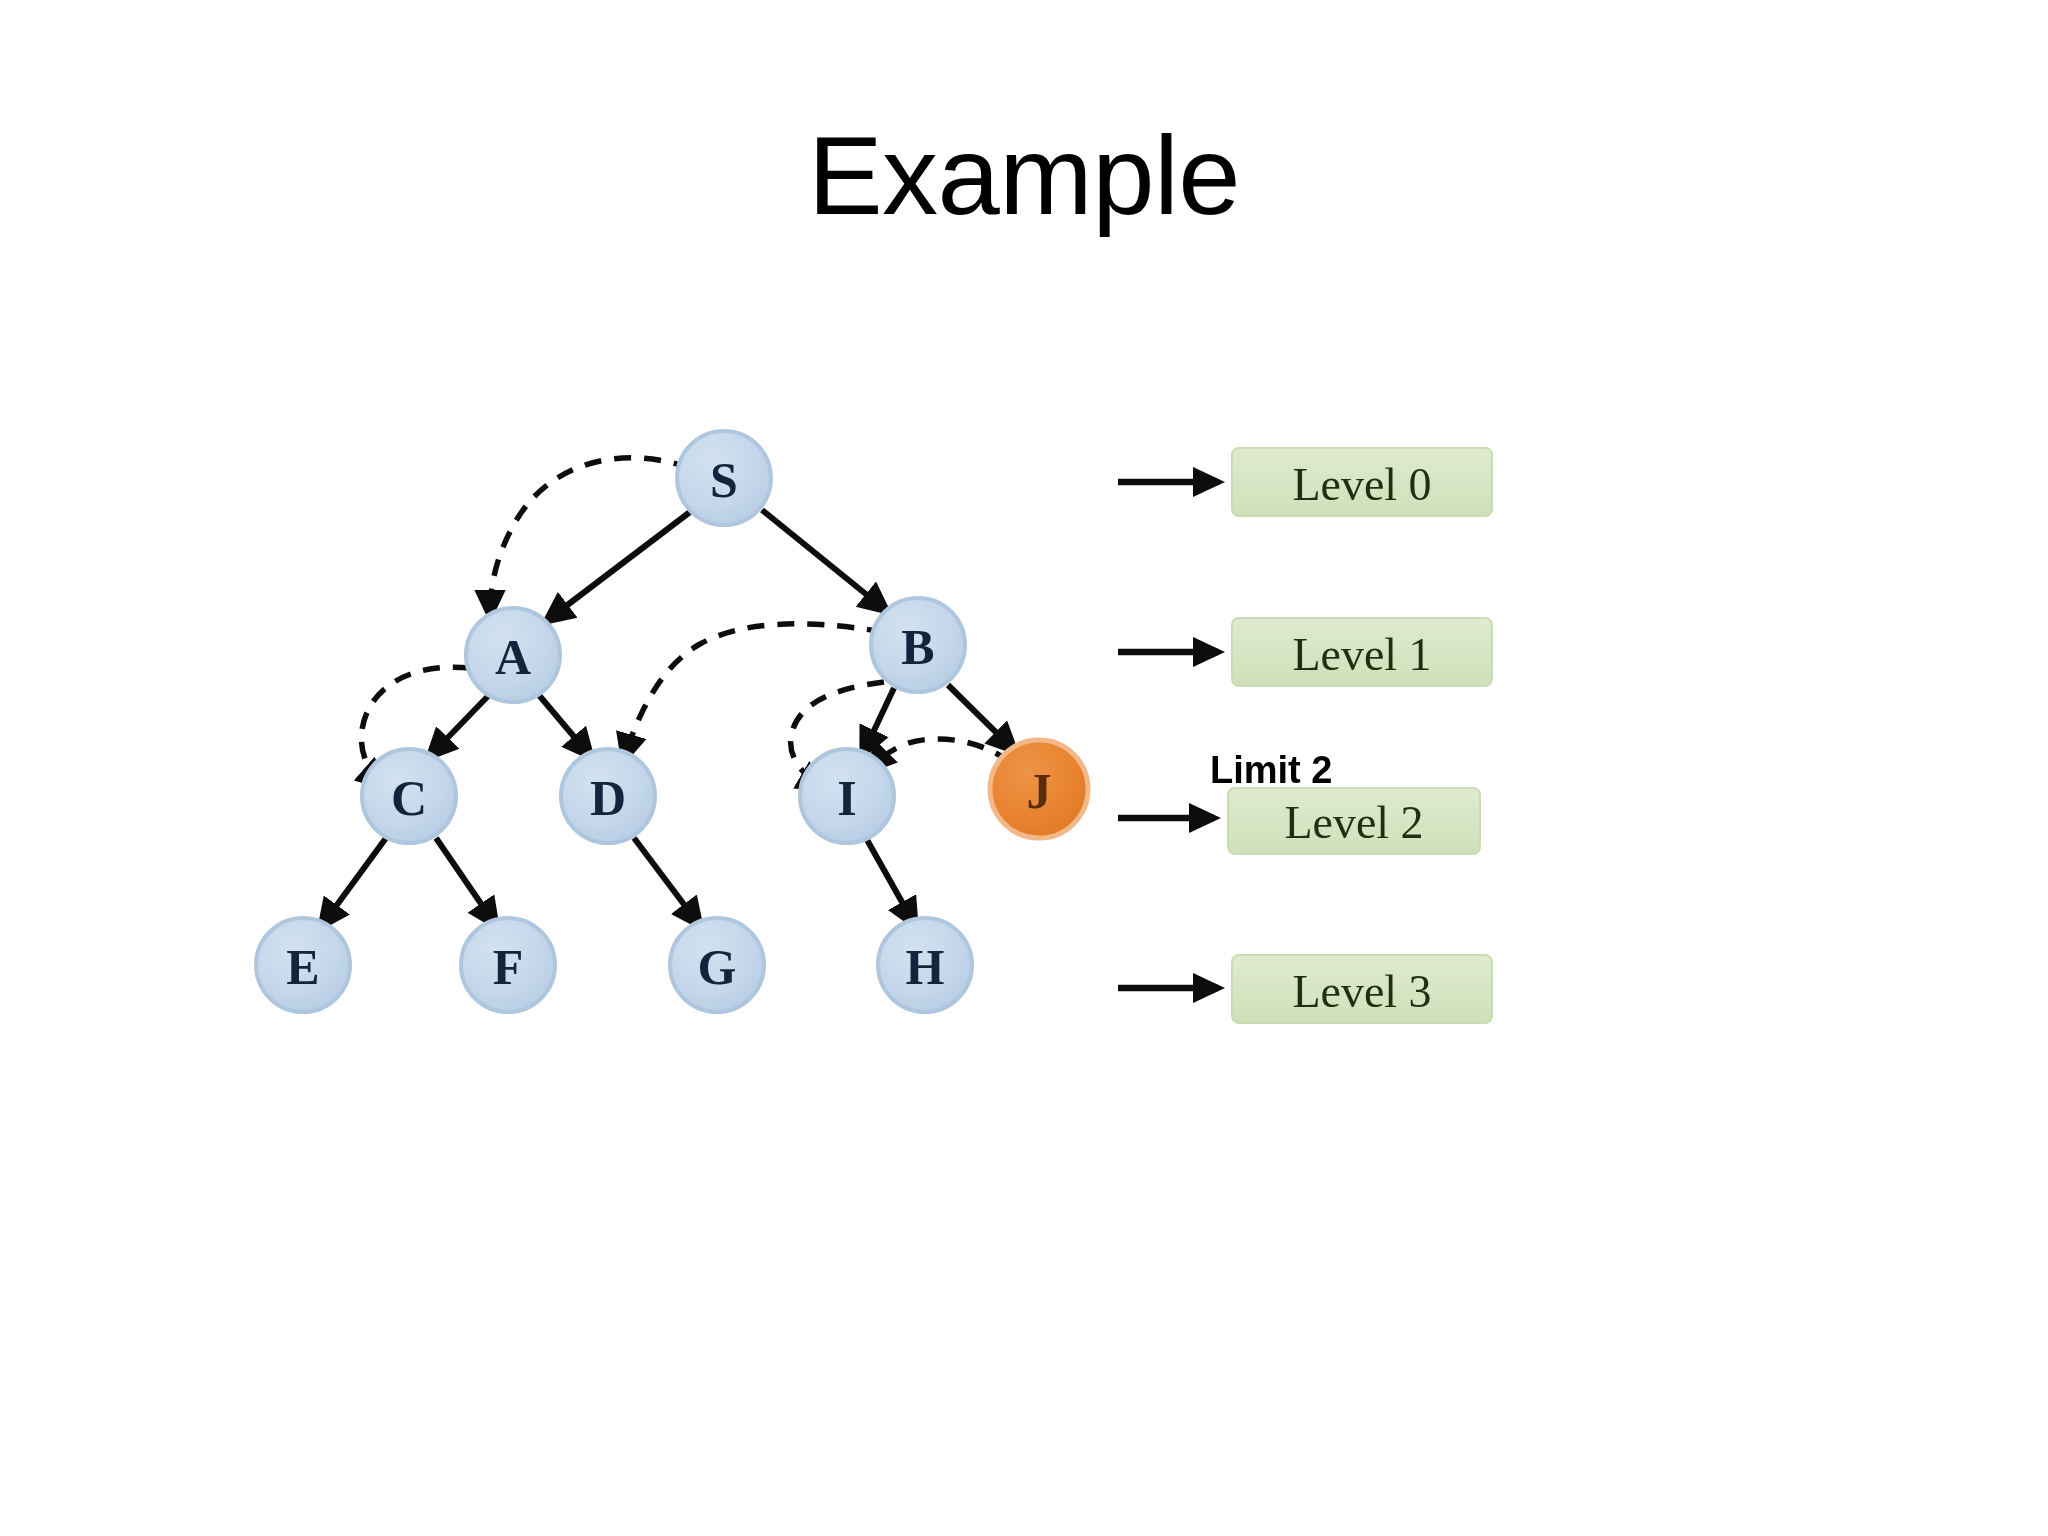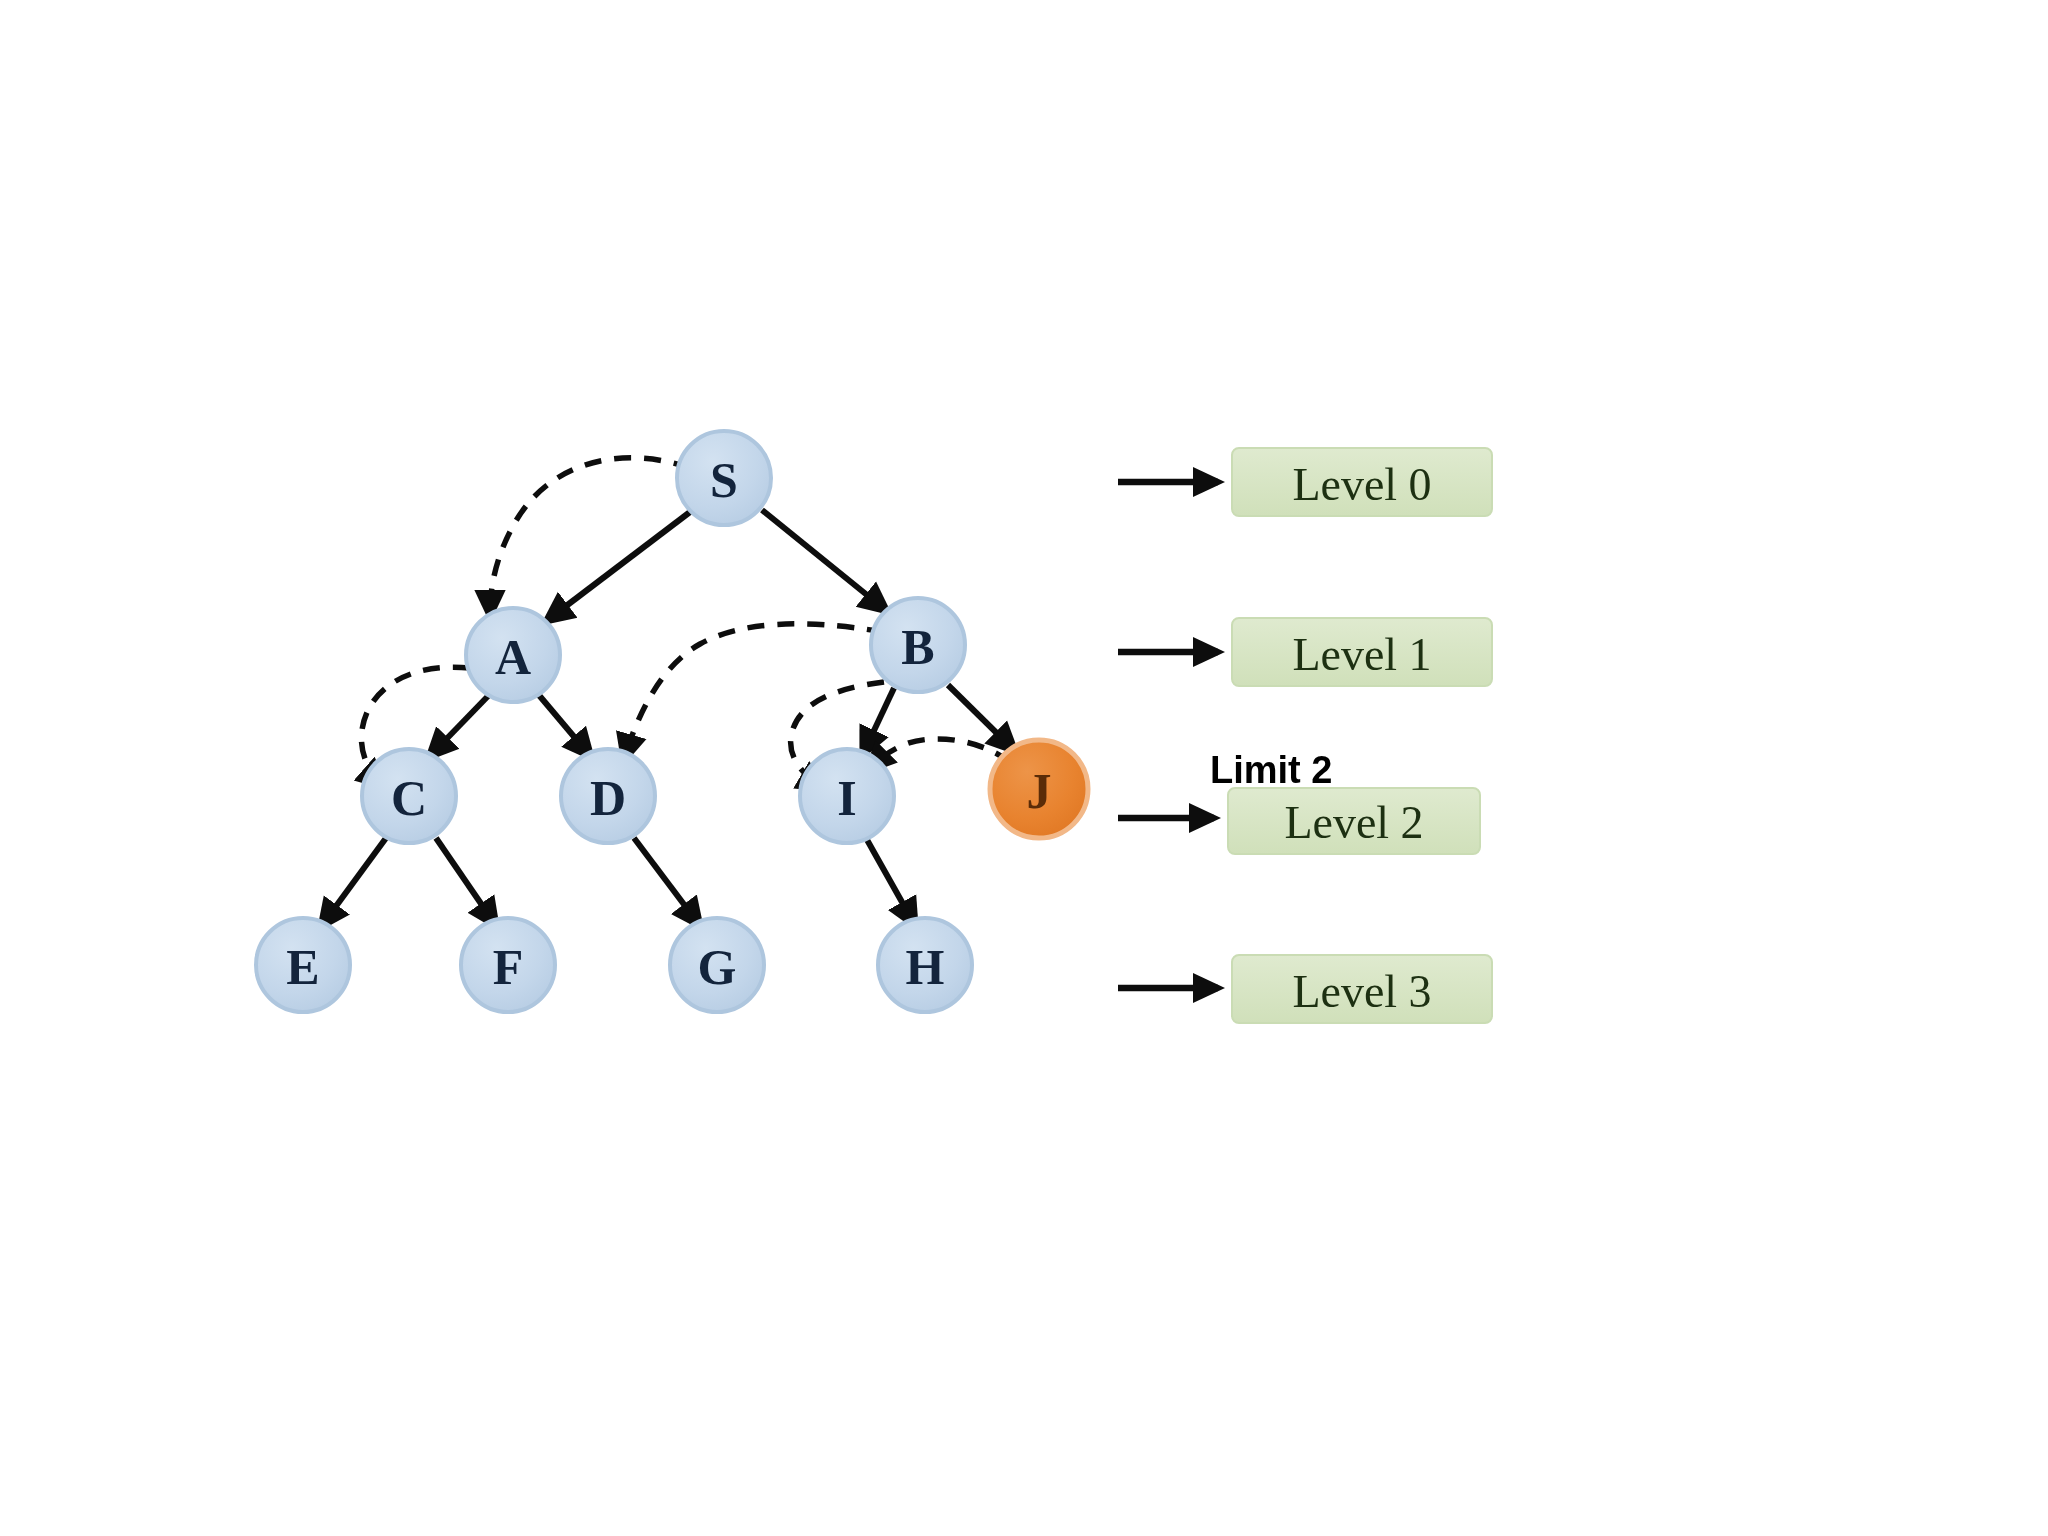--- a/index.html
+++ b/index.html
@@ -89,20 +89,21 @@
     stroke: #0d0d0d;
     stroke-width: 6.5;
     fill: none;
   }
 </style>
 </head>
 <body>
 
 <div id="slide">
 
+  <div id="slide-title">Example</div>
 
   <div id="figure">
     <svg id="figure-svg" viewBox="0 0 2048 1000" xmlns="http://www.w3.org/2000/svg">
       <defs>
         <marker id="arrowSolid" viewBox="0 0 12 12" refX="9.5" refY="6" markerWidth="6" markerHeight="6" orient="auto-start-reverse">
           <path d="M 0 0.6 L 11.5 6 L 0 11.4 z" fill="#0d0d0d"></path>
         </marker>
         <marker id="arrowDash" viewBox="0 0 12 12" refX="9" refY="6" markerWidth="6.4" markerHeight="6.4" orient="auto-start-reverse">
           <path d="M 0 0.6 L 11.5 6 L 0 11.4 z" fill="#0d0d0d"></path>
         </marker>

